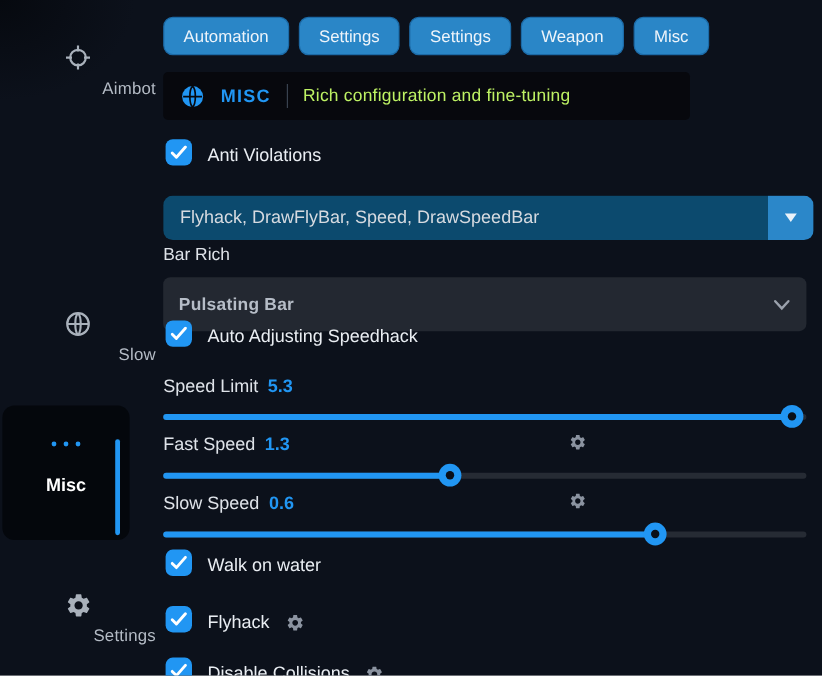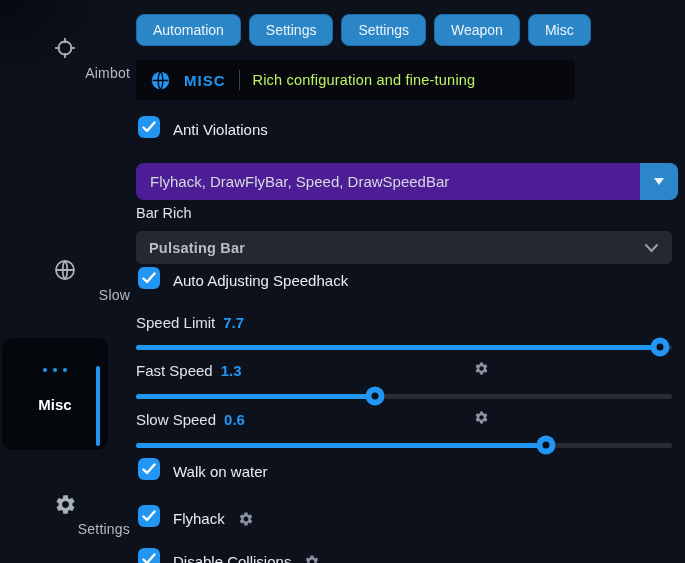--- a/index.html
+++ b/index.html
@@ -51,31 +51,31 @@
     display:flex; align-items:center; justify-content:center; flex:0 0 auto; cursor:pointer;
   }
   .check-label { font-size:15px; color:#e9edf2; }
   .row-gear { display:flex; align-items:center; }
 
   .combo {
     position:absolute; top:163px; left:0; width:542px; height:37px;
     display:flex; border-radius:8px; overflow:hidden; cursor:pointer;
   }
   .combo-value {
-    flex:1; background:#4c1d95; display:flex; align-items:center;
+    flex:1; background:#0c4a6e; display:flex; align-items:center;
     padding:0 14px; font-size:15px; color:#d6dae0;
   }
   .combo-btn {
     width:38px; background:#2b87c9; display:flex; align-items:center; justify-content:center; cursor:pointer;
   }
 
   .field-label { position:absolute; left:0; font-size:14.5px; color:#dfe3e9; }
 
   .select {
-    position:absolute; top:231px; left:0; width:536px; height:33px;
+    position:absolute; top:231px; left:0; width:536px; height:45px;
     background:#232831; border-radius:6px; display:flex; align-items:center;
     justify-content:space-between; padding:0 13px; cursor:pointer;
   }
   .select-value { font-size:14.5px; color:#b6bdc7; font-weight:bold; letter-spacing:.2px; }
 
   .slider-label { position:absolute; left:0; display:flex; gap:8px; font-size:15px; color:#dfe3e9; }
   .slider-label .val { color:#2196f3; font-weight:bold; }
   .label-gear { position:absolute; left:338px; top:-1px; }
 
   .slider { position:absolute; left:0; width:536px; height:15px; cursor:pointer; }
@@ -194,21 +194,21 @@
     <span class="checkbox">
       <svg width="14" height="12" viewBox="0 0 14 12" fill="none" stroke="#ffffff" stroke-width="2.4" stroke-linecap="round" stroke-linejoin="round">
           <path d="M1.5 6.5l3.5 3.5L12.5 1.5"></path>
         </svg>
     </span>
     <span class="check-label">Auto Adjusting Speedhack</span>
   </div>
 
   <div class="slider-label" style="top:314px">
     <span>Speed Limit</span>
-    <span class="val">7.7</span>
+    <span class="val">5.3</span>
   </div>
   <div class="slider" style="top: 340px; --p: 97.8%;">
     <div class="track"></div>
     <div class="fill"></div>
     <div class="handle"></div>
   </div>
 
   <div class="slider-label" style="top:362px">
     <span>Fast Speed</span>
     <span class="val">1.3</span>

